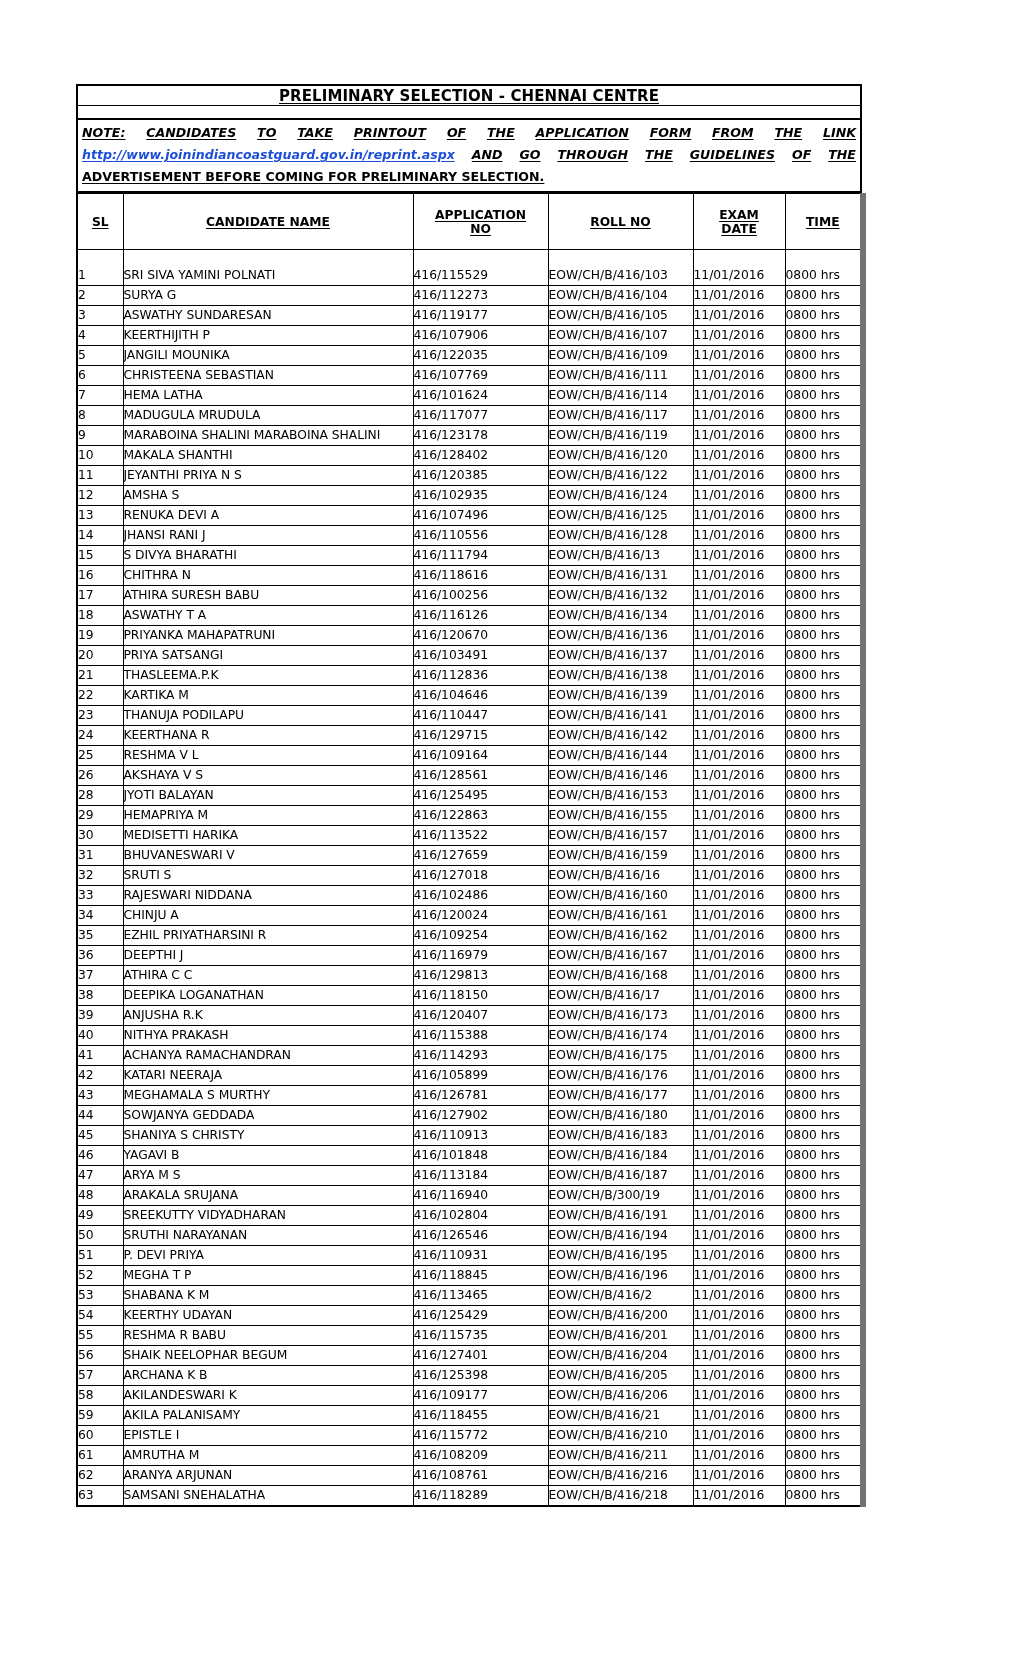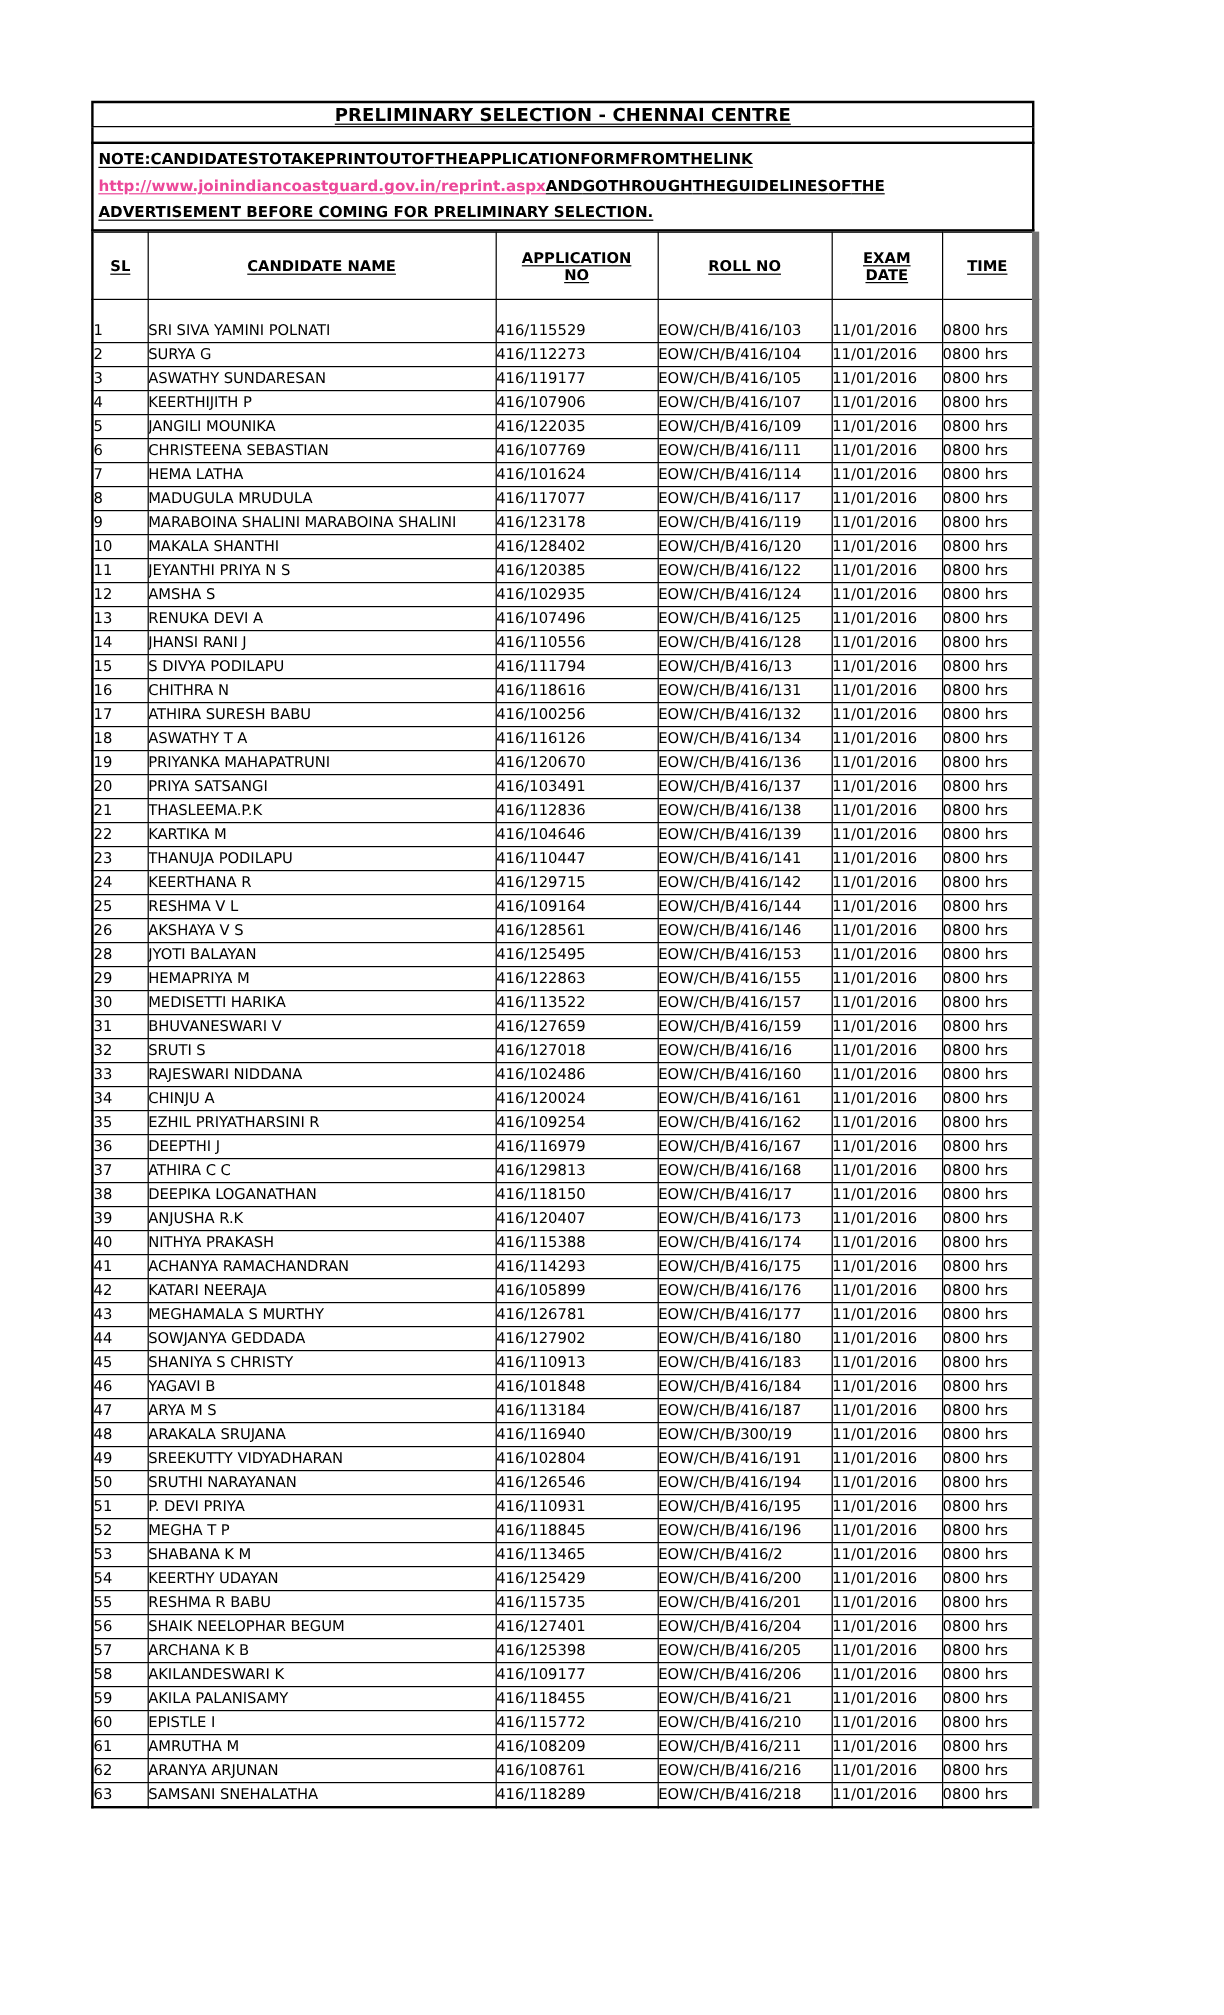--- a/index.html
+++ b/index.html
@@ -66,27 +66,29 @@
     padding: 2px 4px 3px 4px;
   }
   .note-line {
     font-size: 12.6px;
     font-weight: bold;
     line-height: 22px;
     white-space: nowrap;
   }
   .note-line.justify {
     display: flex;
+    justify-content: space-between;
+    font-style: italic;
   }
   .note-w {
     text-decoration: underline;
     text-underline-offset: 2px;
   }
   .note-link {
-    color: #ec4899;
+    color: #1d4ed8;
     text-decoration: underline;
     text-underline-offset: 2px;
   }
 
   
   table.grid {
     border-collapse: collapse;
     width: 786px;
     table-layout: fixed;
   }
@@ -330,21 +332,21 @@
           <tr>
             <td class="c-sl">14</td>
             <td class="c-name">JHANSI RANI J</td>
             <td class="c-app">416/110556</td>
             <td class="c-roll">EOW/CH/B/416/128</td>
             <td class="c-date">11/01/2016</td>
             <td class="c-time">0800 hrs</td>
           </tr>
           <tr>
             <td class="c-sl">15</td>
-            <td class="c-name">S DIVYA PODILAPU</td>
+            <td class="c-name">S DIVYA BHARATHI</td>
             <td class="c-app">416/111794</td>
             <td class="c-roll">EOW/CH/B/416/13</td>
             <td class="c-date">11/01/2016</td>
             <td class="c-time">0800 hrs</td>
           </tr>
           <tr>
             <td class="c-sl">16</td>
             <td class="c-name">CHITHRA N</td>
             <td class="c-app">416/118616</td>
             <td class="c-roll">EOW/CH/B/416/131</td>

